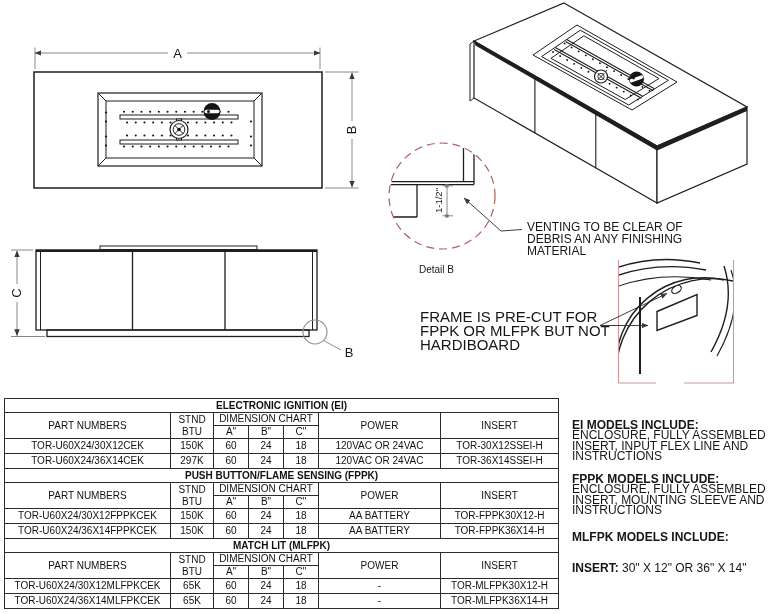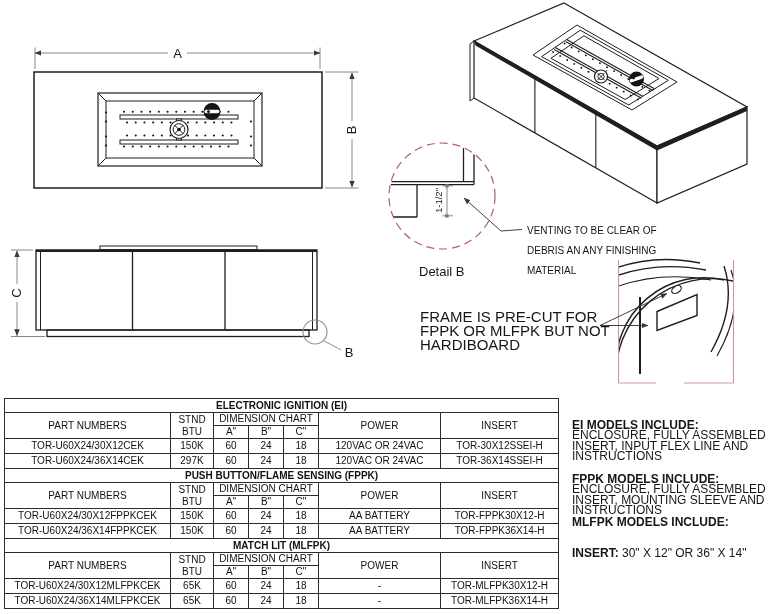--- a/index.html
+++ b/index.html
@@ -18,26 +18,26 @@
   table.spec{border-collapse:collapse;table-layout:fixed;width:554px;font-size:10px;color:#111}
   .spec td{border:1px solid #2b2b2b;text-align:center;vertical-align:middle;padding:0;line-height:1.12;white-space:nowrap;overflow:hidden}
   .spec tr.sect td{height:13px;font-weight:bold}
   .spec tr.h td{height:12px}
   .spec tr.d td{height:14px}
 
   
   #notes{left:572px;top:420px;width:199px;font-size:12px;line-height:10.3px}
   .note b{letter-spacing:0}
   .note.stack b{display:block}
-  .mt13{margin-top:13px}.mt17{margin-top:2px}.mt20{margin-top:20px}
+  .mt13{margin-top:13px}.mt17{margin-top:17px}.mt20{margin-top:20px}
 
   
-  #vent-note{left:527px;top:221px;width:158px;font-size:10px;line-height:20px}
+  #vent-note{left:527px;top:221px;width:158px;font-size:12px;line-height:12px}
   #frame-note{left:420px;top:310px;width:192px;font-size:15px;line-height:14px}
-  #detail-title{left:419px;top:264px;font-size:13px}
+  #detail-title{left:419px;top:264px;font-size:10px}
 </style>
 </head>
 <body>
 
 <svg class="abs" id="drawings" width="770" height="396" viewBox="0 0 770 396">
   <defs>
     <marker id="arr" viewBox="0 0 10 10" refX="9.5" refY="5" markerWidth="7.5" markerHeight="7.5" orient="auto-start-reverse">
       <path d="M0 0.9 L10 5 L0 9.1 z" fill="#3a3a3a"></path>
     </marker>
     <clipPath id="clipDetail">

